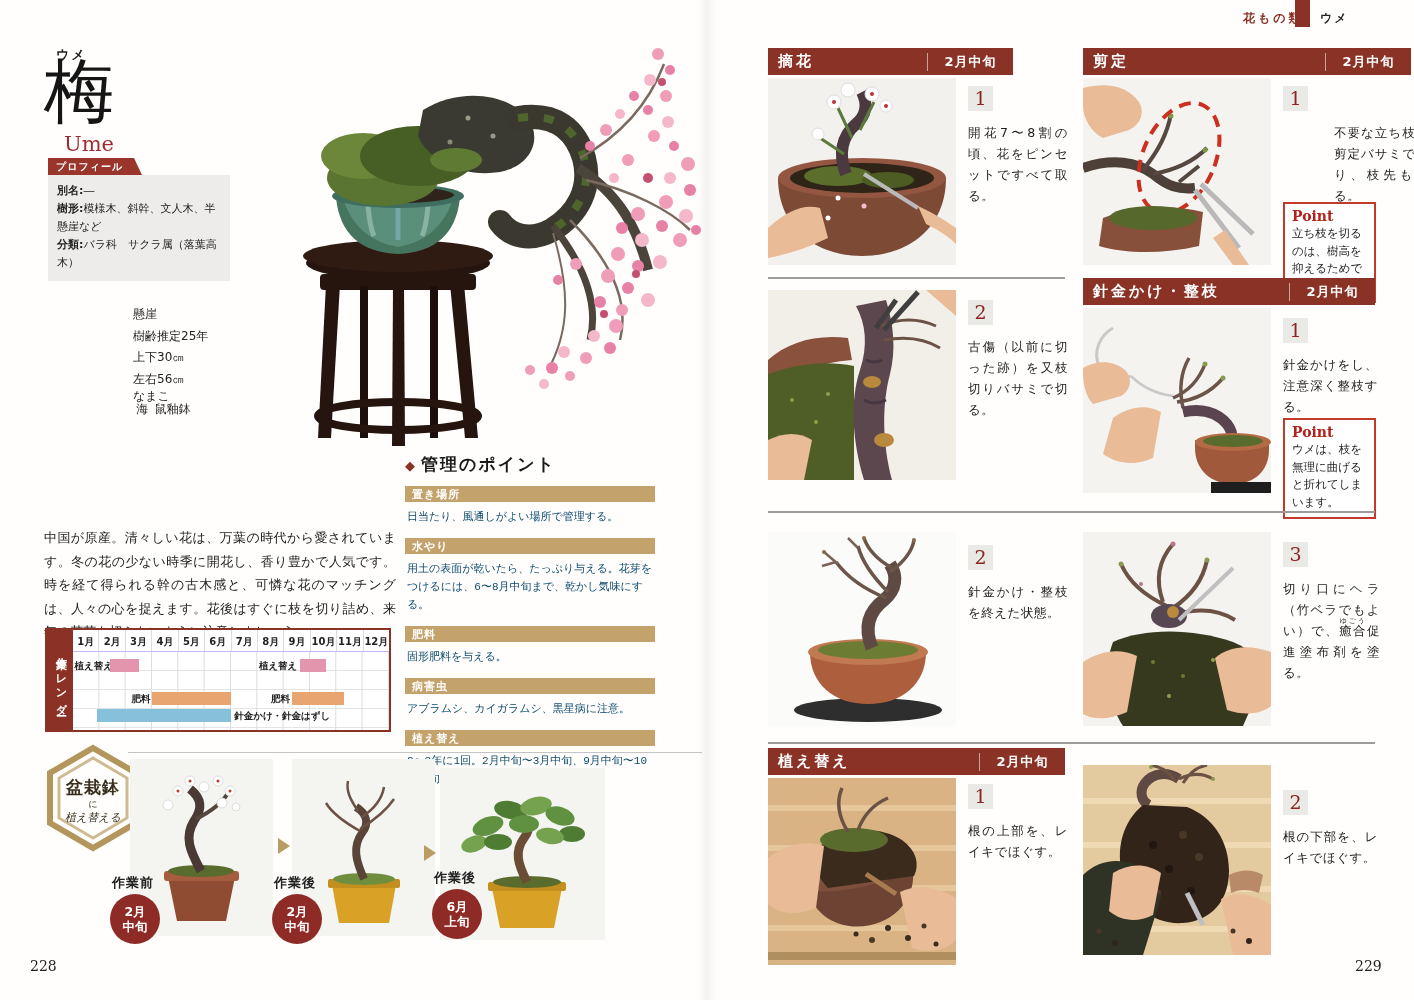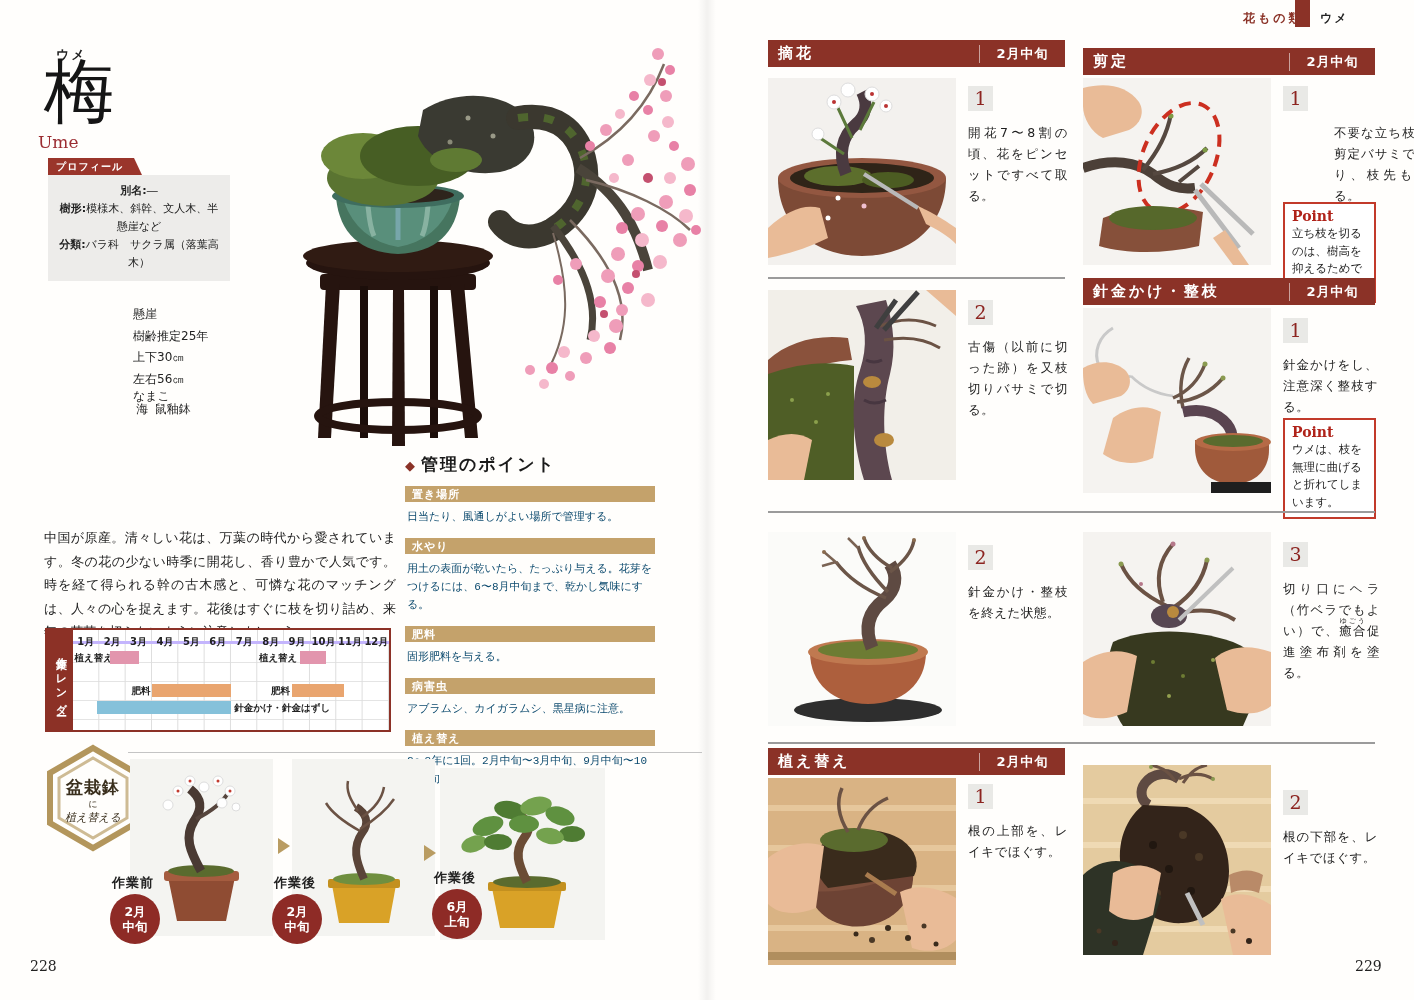--- a/index.html
+++ b/index.html
@@ -11,27 +11,27 @@
   .serif { font-family:"DejaVu Serif",serif; }
 
   
   .runhead-cat { top:10px; left:1243px; font-size:12px; font-weight:bold; color:#8b3227; letter-spacing:3px; }
   .runhead-block { top:0; left:1295px; width:15px; height:27px; background:#8b3227; }
   .runhead-topic { top:10px; left:1320px; font-size:12px; font-weight:bold; color:#222; letter-spacing:2px; }
 
   
   .title-kana { top:46px; left:56px; font-size:13px; font-weight:bold; color:#222; letter-spacing:2px; }
   .title-kanji { top:56px; left:44px; font-size:70px; line-height:1; color:#151515; }
-  .title-romaji { top:132px; left:38px; font-size:17px; color:#9b2c31; }
+  .title-romaji { top:132px; left:64px; font-size:21px; color:#9b2c31; }
 
   
   .profile { top:158px; left:48px; width:182px; }
   .profile-tab { width:94px; height:17px; background:#9a352b; color:#fff; font-size:10px; font-weight:bold;
                  letter-spacing:1px; padding:2px 0 0 8px; clip-path:polygon(0 0,calc(100% - 8px) 0,100% 100%,0 100%); }
-  .profile-body { background:#edecea; padding:7px 9px 9px;text-align:center; }
+  .profile-body { background:#edecea; padding:7px 9px 9px; }
   .profile-row { font-size:11px; line-height:18px; color:#222; }
   .profile-row b { font-weight:bold; }
 
   
   .hero-caption { top:304px; left:133px; font-size:12px; line-height:21.5px; color:#222; }
   .hero-caption rt { font-size:12px; }
 
   
   .intro-h { top:452px; left:44px; font-size:26px; line-height:35px; letter-spacing:3px; color:#1a1a1a; }
   .intro-body { top:526px; left:44px; width:352px; font-size:13px; line-height:23.5px; color:#222; text-align:justify; }
@@ -42,21 +42,21 @@
   .mgmt-h .dia { color:#8b3227; font-size:13px; margin-right:4px; }
   .mg-label { height:16px; background:#c4a26b; color:#fff; font-size:11px; font-weight:bold;
               letter-spacing:1px; padding:1px 0 0 7px; }
   .mg-text { font-size:11px; line-height:18px; color:#0c4a6e; margin:6px 0 12px 2px;font-family:Liberation Mono, monospace; }
 
   
   .calendar { top:628px; left:45px; width:346px; height:104px; border:2px solid #8c3126; display:flex; background:#fff; }
   .cal-title { width:26px; background:#8c3126; color:#fff; display:flex; align-items:center; justify-content:center; }
   .cal-title span { writing-mode:vertical-rl; font-size:11px; font-weight:bold; letter-spacing:2px; }
   .cal-grid { flex:1; display:flex; flex-direction:column; }
-  .cal-months { display:flex; height:14px; border-bottom:3px solid #c4b5fd; }
+  .cal-months { display:flex; height:22px; border-bottom:1px solid #c4b5fd; }
   .cal-month { flex:1; font-size:10px; font-weight:bold; text-align:center; padding-top:5px; color:#222;
                border-left:1px solid #ddd; }
   .cal-month:first-child { border-left:none; }
   .cal-body { position:relative; flex:1;
       background-image:linear-gradient(90deg,#ddd 1px,transparent 1px),linear-gradient(#e4e4e4 1px,transparent 1px);
       background-size:8.3333% 100%,100% 19px; background-position:-1px 0,0 18px; }
   .cal-bar { position:absolute; height:13px; }
   .cal-bar.pink { background:#e295ad; }
   .cal-bar.orange { background:#e9a56f; }
   .cal-bar.blue { background:#85c1da; }
@@ -346,25 +346,25 @@
       <div>中旬</div>
   </div>
   <div class="abs ba-label" style="top:869px;left:434px;">作業後</div>
   <div class="abs ba-badge" style="top:889px;left:432px;">
     <div>6月</div>
       <div>上旬</div>
   </div>
 
   <div class="abs pagenum serif" style="top:958px;left:30px;">228</div>
 
-  <div class="abs sec-header" style="top:40px;left:768px;width:297px;">
+  <div class="abs sec-header" style="top:48px;left:768px;width:245px;">
     <div class="sec-title">摘花</div>
     <div class="sec-timing">2月中旬</div>
   </div>
-  <div class="abs sec-header" style="top:48px;left:1083px;width:292px;">
+  <div class="abs sec-header" style="top:48px;left:1083px;width:328px;">
     <div class="sec-title">剪定</div>
     <div class="sec-timing">2月中旬</div>
   </div>
 
   <svg class="abs" style="top:78px;left:768px;" width="188" height="187" viewBox="0 0 188 187">
     <rect width="188" height="187" fill="#f3f1ee"></rect>
     <path d="M10,100 C10,150 48,178 94,178 C140,178 178,150 178,100 Z" fill="#7d4a36"></path>
     <ellipse cx="94" cy="100" rx="84" ry="20" fill="#935741"></ellipse>
     <ellipse cx="94" cy="100" rx="72" ry="15" fill="#2f2418"></ellipse>
     <ellipse cx="70" cy="98" rx="34" ry="10" fill="#5c6e2c"></ellipse>

